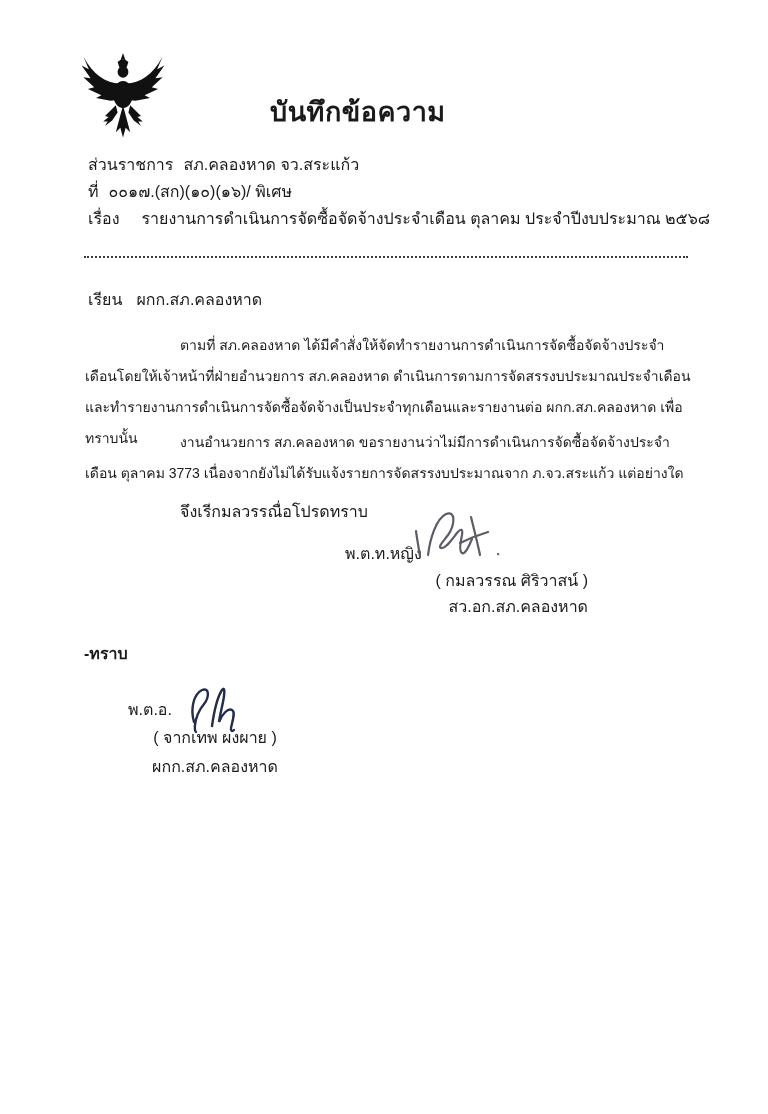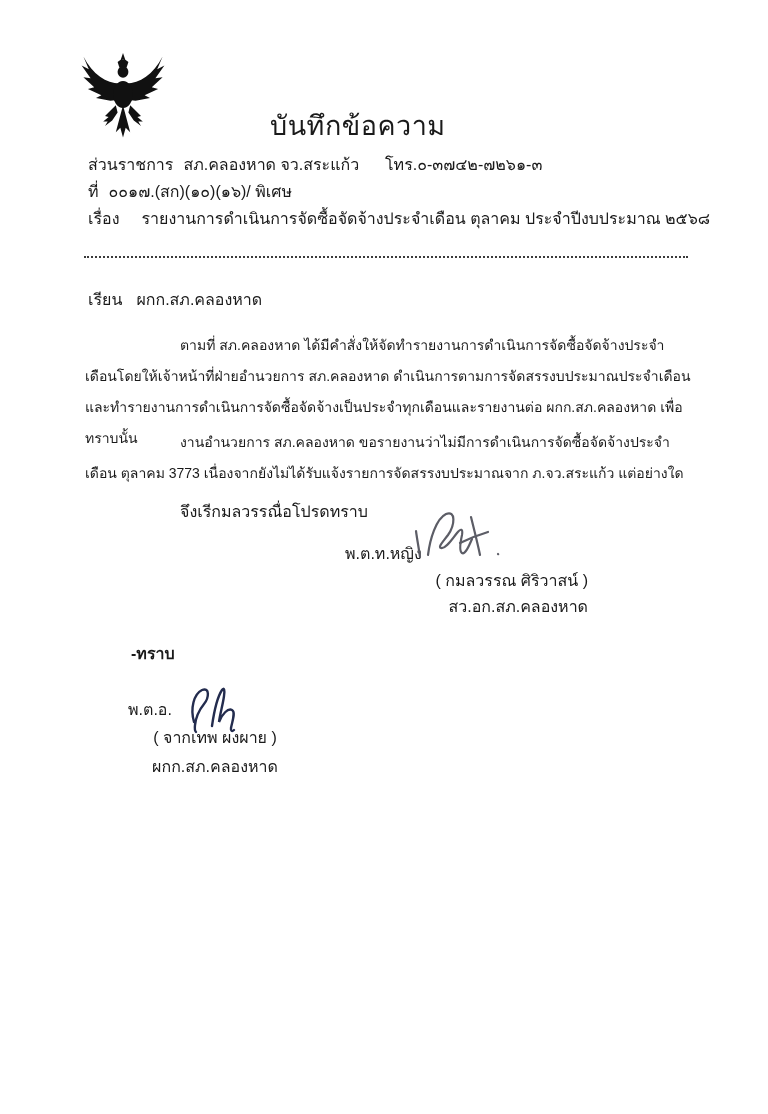--- a/index.html
+++ b/index.html
@@ -10,22 +10,22 @@
     height: 1114px;
     margin: 0 auto;
     background: #ffffff;
     font-family: "Liberation Sans", "DejaVu Sans", sans-serif;
     color: #1a1a1a;
     overflow: hidden;
   }
   .abs { position: absolute; }
   .txt { font-size: 16px; line-height: 24px; white-space: nowrap; }
   .memo-title {
-    left: 270px; top: 104px;
-    font-size: 27px; font-weight: normal;
+    left: 270px; top: 90px;
+    font-size: 27px; font-weight: bold;
     letter-spacing: 0.5px;
   }
   .emblem { left: 78px; top: 52px; width: 90px; height: 92px; }
   .meta-left  { left: 88px; }
   .meta-right { left: 385px; }
   .row1 { top: 153px; }
   .row2 { top: 180px; }
   .row3 { top: 207px; }
   .label { display: inline-block; margin-right: 10px; }
   .subject-label { margin-right: 22px; }
@@ -42,21 +42,21 @@
     text-align: left;
     white-space: normal;
   }
   .para1 { top: 330px; }
   .para2 { top: 427px; }
   .closing { left: 180px; top: 500px; }
   .sig-rank { left: 345px; top: 542px; }
   .sig-scribble-1 { left: 408px; top: 505px; width: 100px; height: 65px; }
   .sig-center { left: 338px; top: 570px; width: 250px; text-align: right; }
   .sig-center .pos { margin-top: 4px; }
-  .ack-note { left: 84px; top: 642px; font-weight: bold; margin-left: 47px; }
+  .ack-note { left: 84px; top: 642px; font-weight: bold; }
   .ack-rank { left: 128px; top: 698px; }
   .sig-scribble-2 { left: 182px; top: 680px; width: 70px; height: 55px; }
   .ack-center { left: 90px; top: 727px; width: 250px; text-align: center; }
   .ack-center .pos { margin-top: 7px; }
   .name-line, .pos { font-size: 16px; line-height: 22px; }
 </style>
 </head>
 <body>
 
 <div class="page">
@@ -73,21 +73,20 @@
       <path d="M58 58 L70 70 L66 71 L72 76 L67 76 L70 81 L62 75 L56 66 Z"></path>
       <path d="M50 58 L42 88 L47 83 L50 94 L53 83 L58 88 Z"></path>
     </g>
   </svg>
 
   <div class="abs memo-title">บันทึกข้อความ</div>
 
   <div class="abs txt meta-left row1">
     <span class="label">ส่วนราชการ</span><span>สภ.คลองหาด จว.สระแก้ว</span>
   </div>
-  <div class="abs txt meta-right row1">โทร.๐-๓๗๔๒-๗๒๖๑-๓</div>
 
   <div class="abs txt meta-left row2">
     <span class="label">ที่</span><span>๐๐๑๗.(สก)(๑๐)(๑๖)/ พิเศษ</span>
   </div>
 
   <div class="abs txt meta-left row3">
     <span class="label subject-label">เรื่อง</span><span>รายงานการดำเนินการจัดซื้อจัดจ้างประจำเดือน ตุลาคม ประจำปีงบประมาณ ๒๕๖๘</span>
   </div>
 
   <div class="abs dotted-rule"></div>

